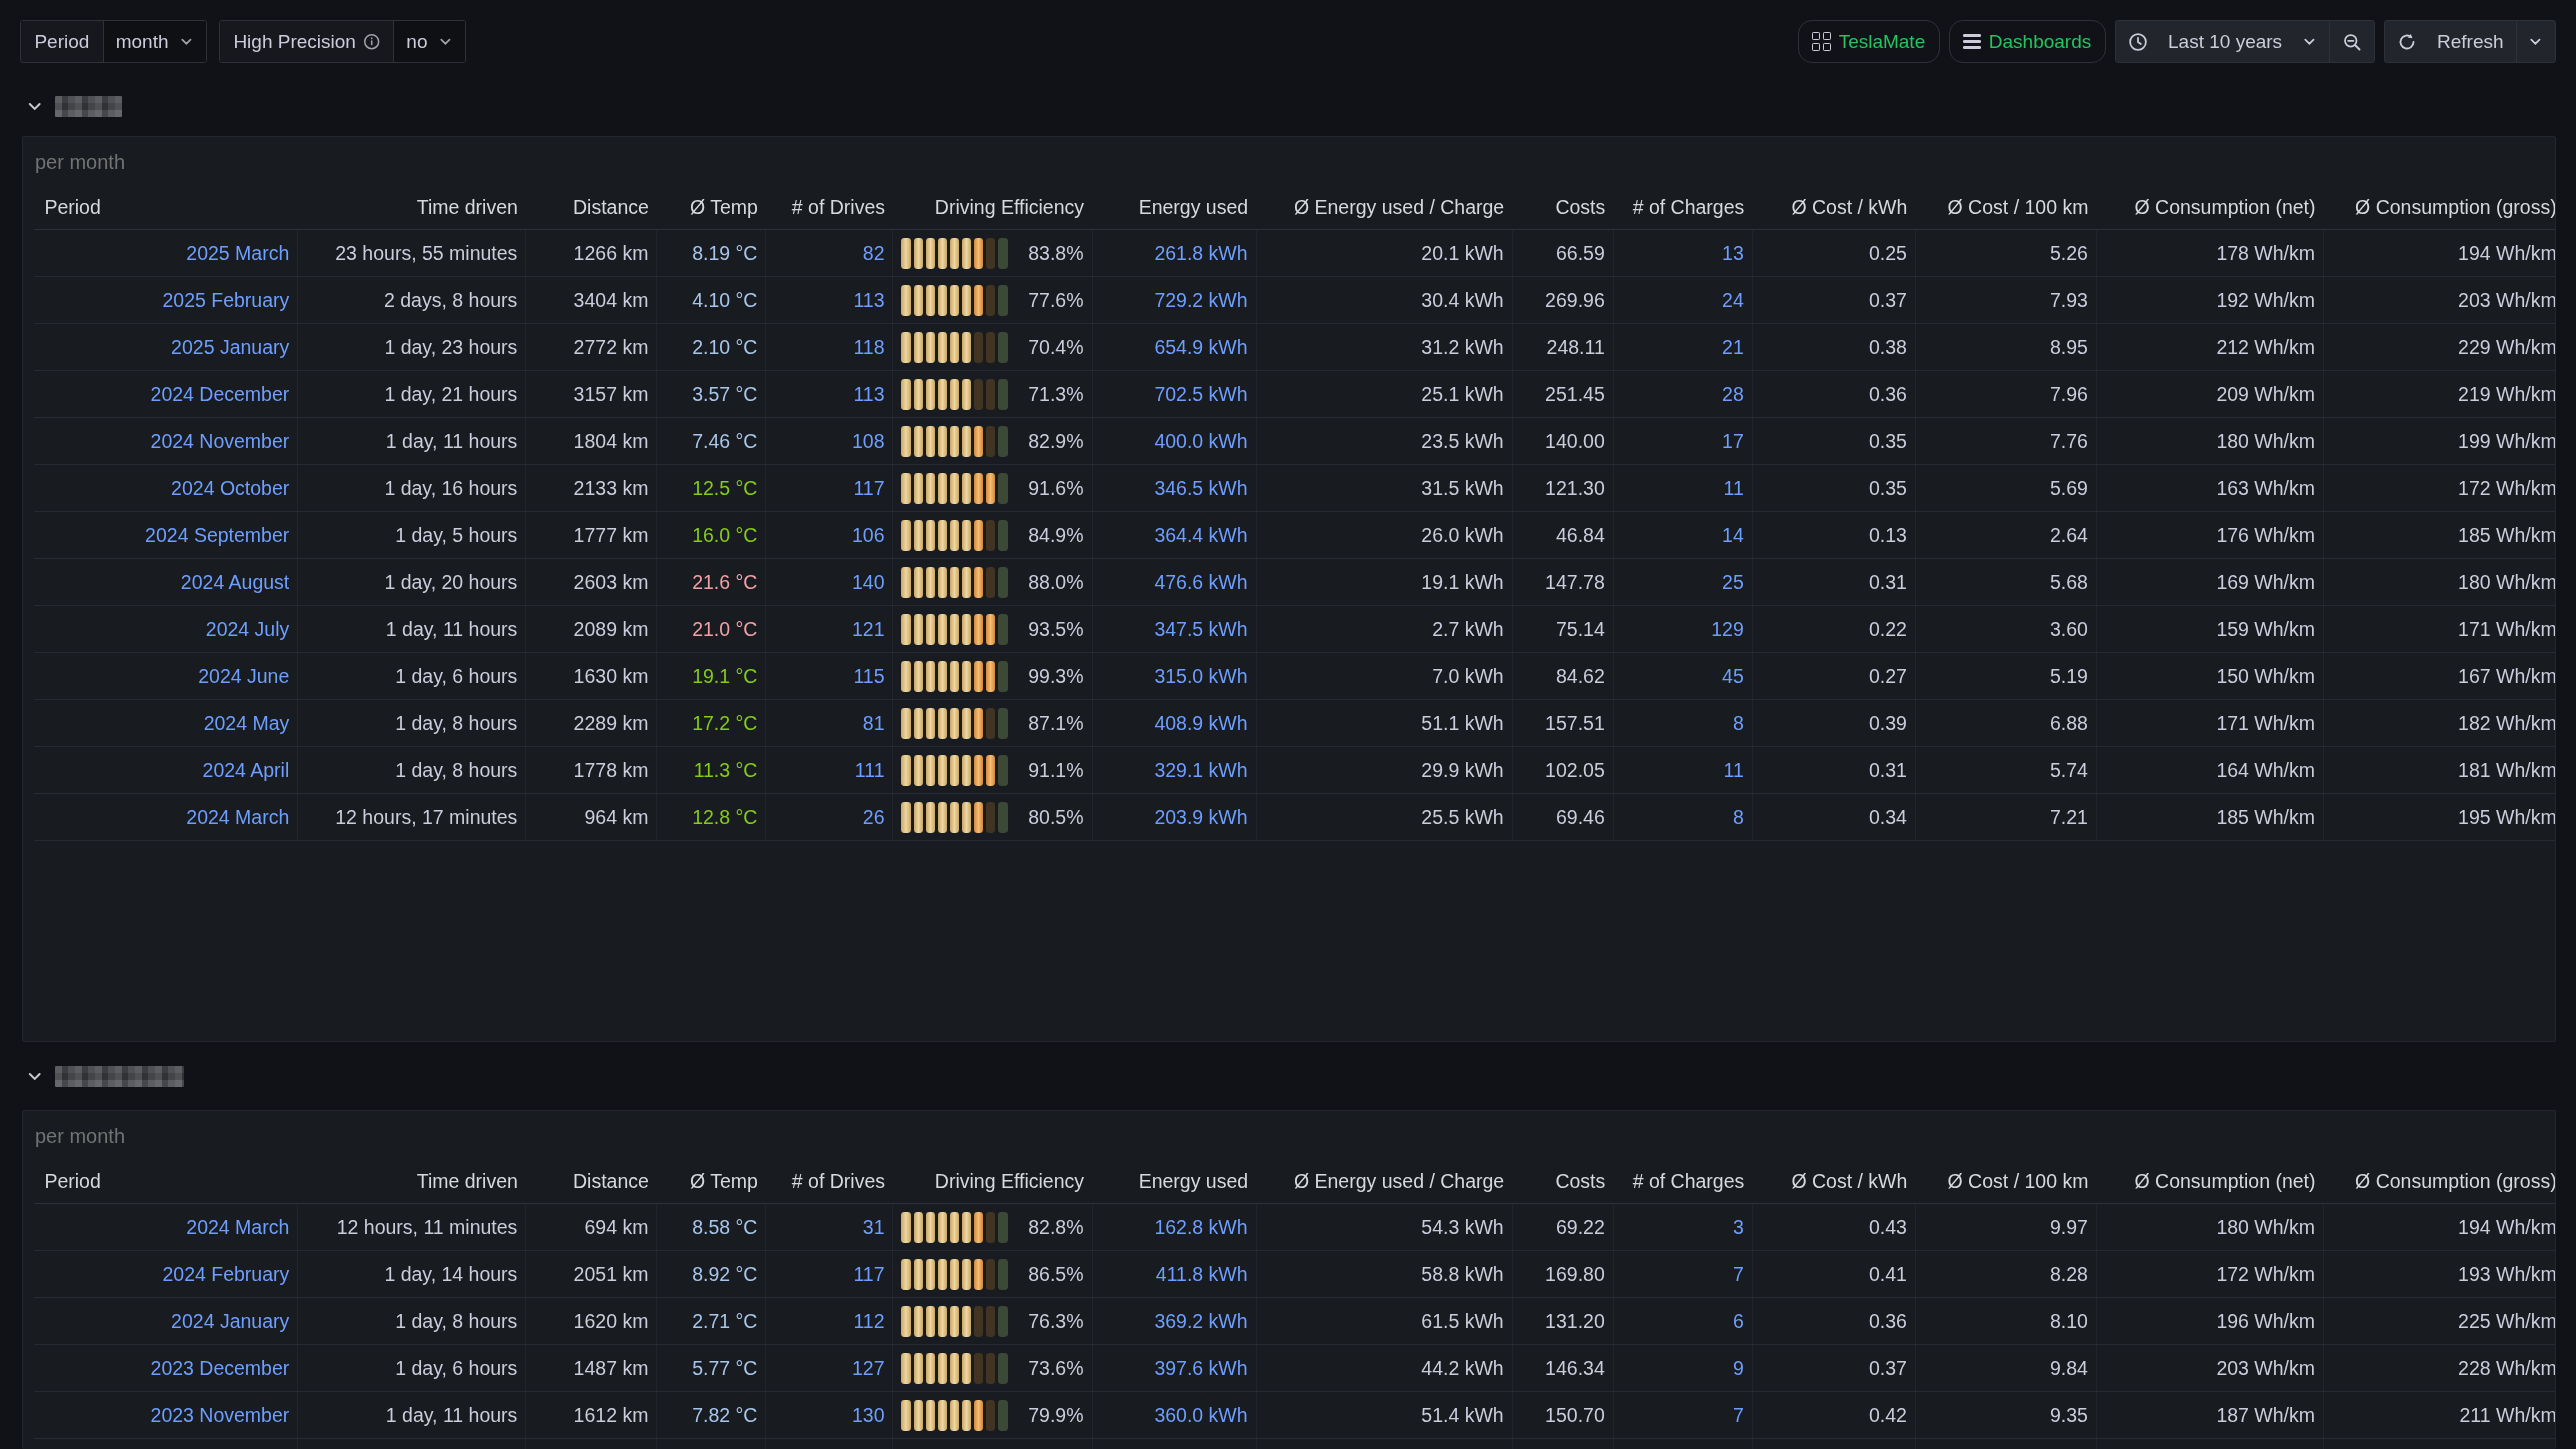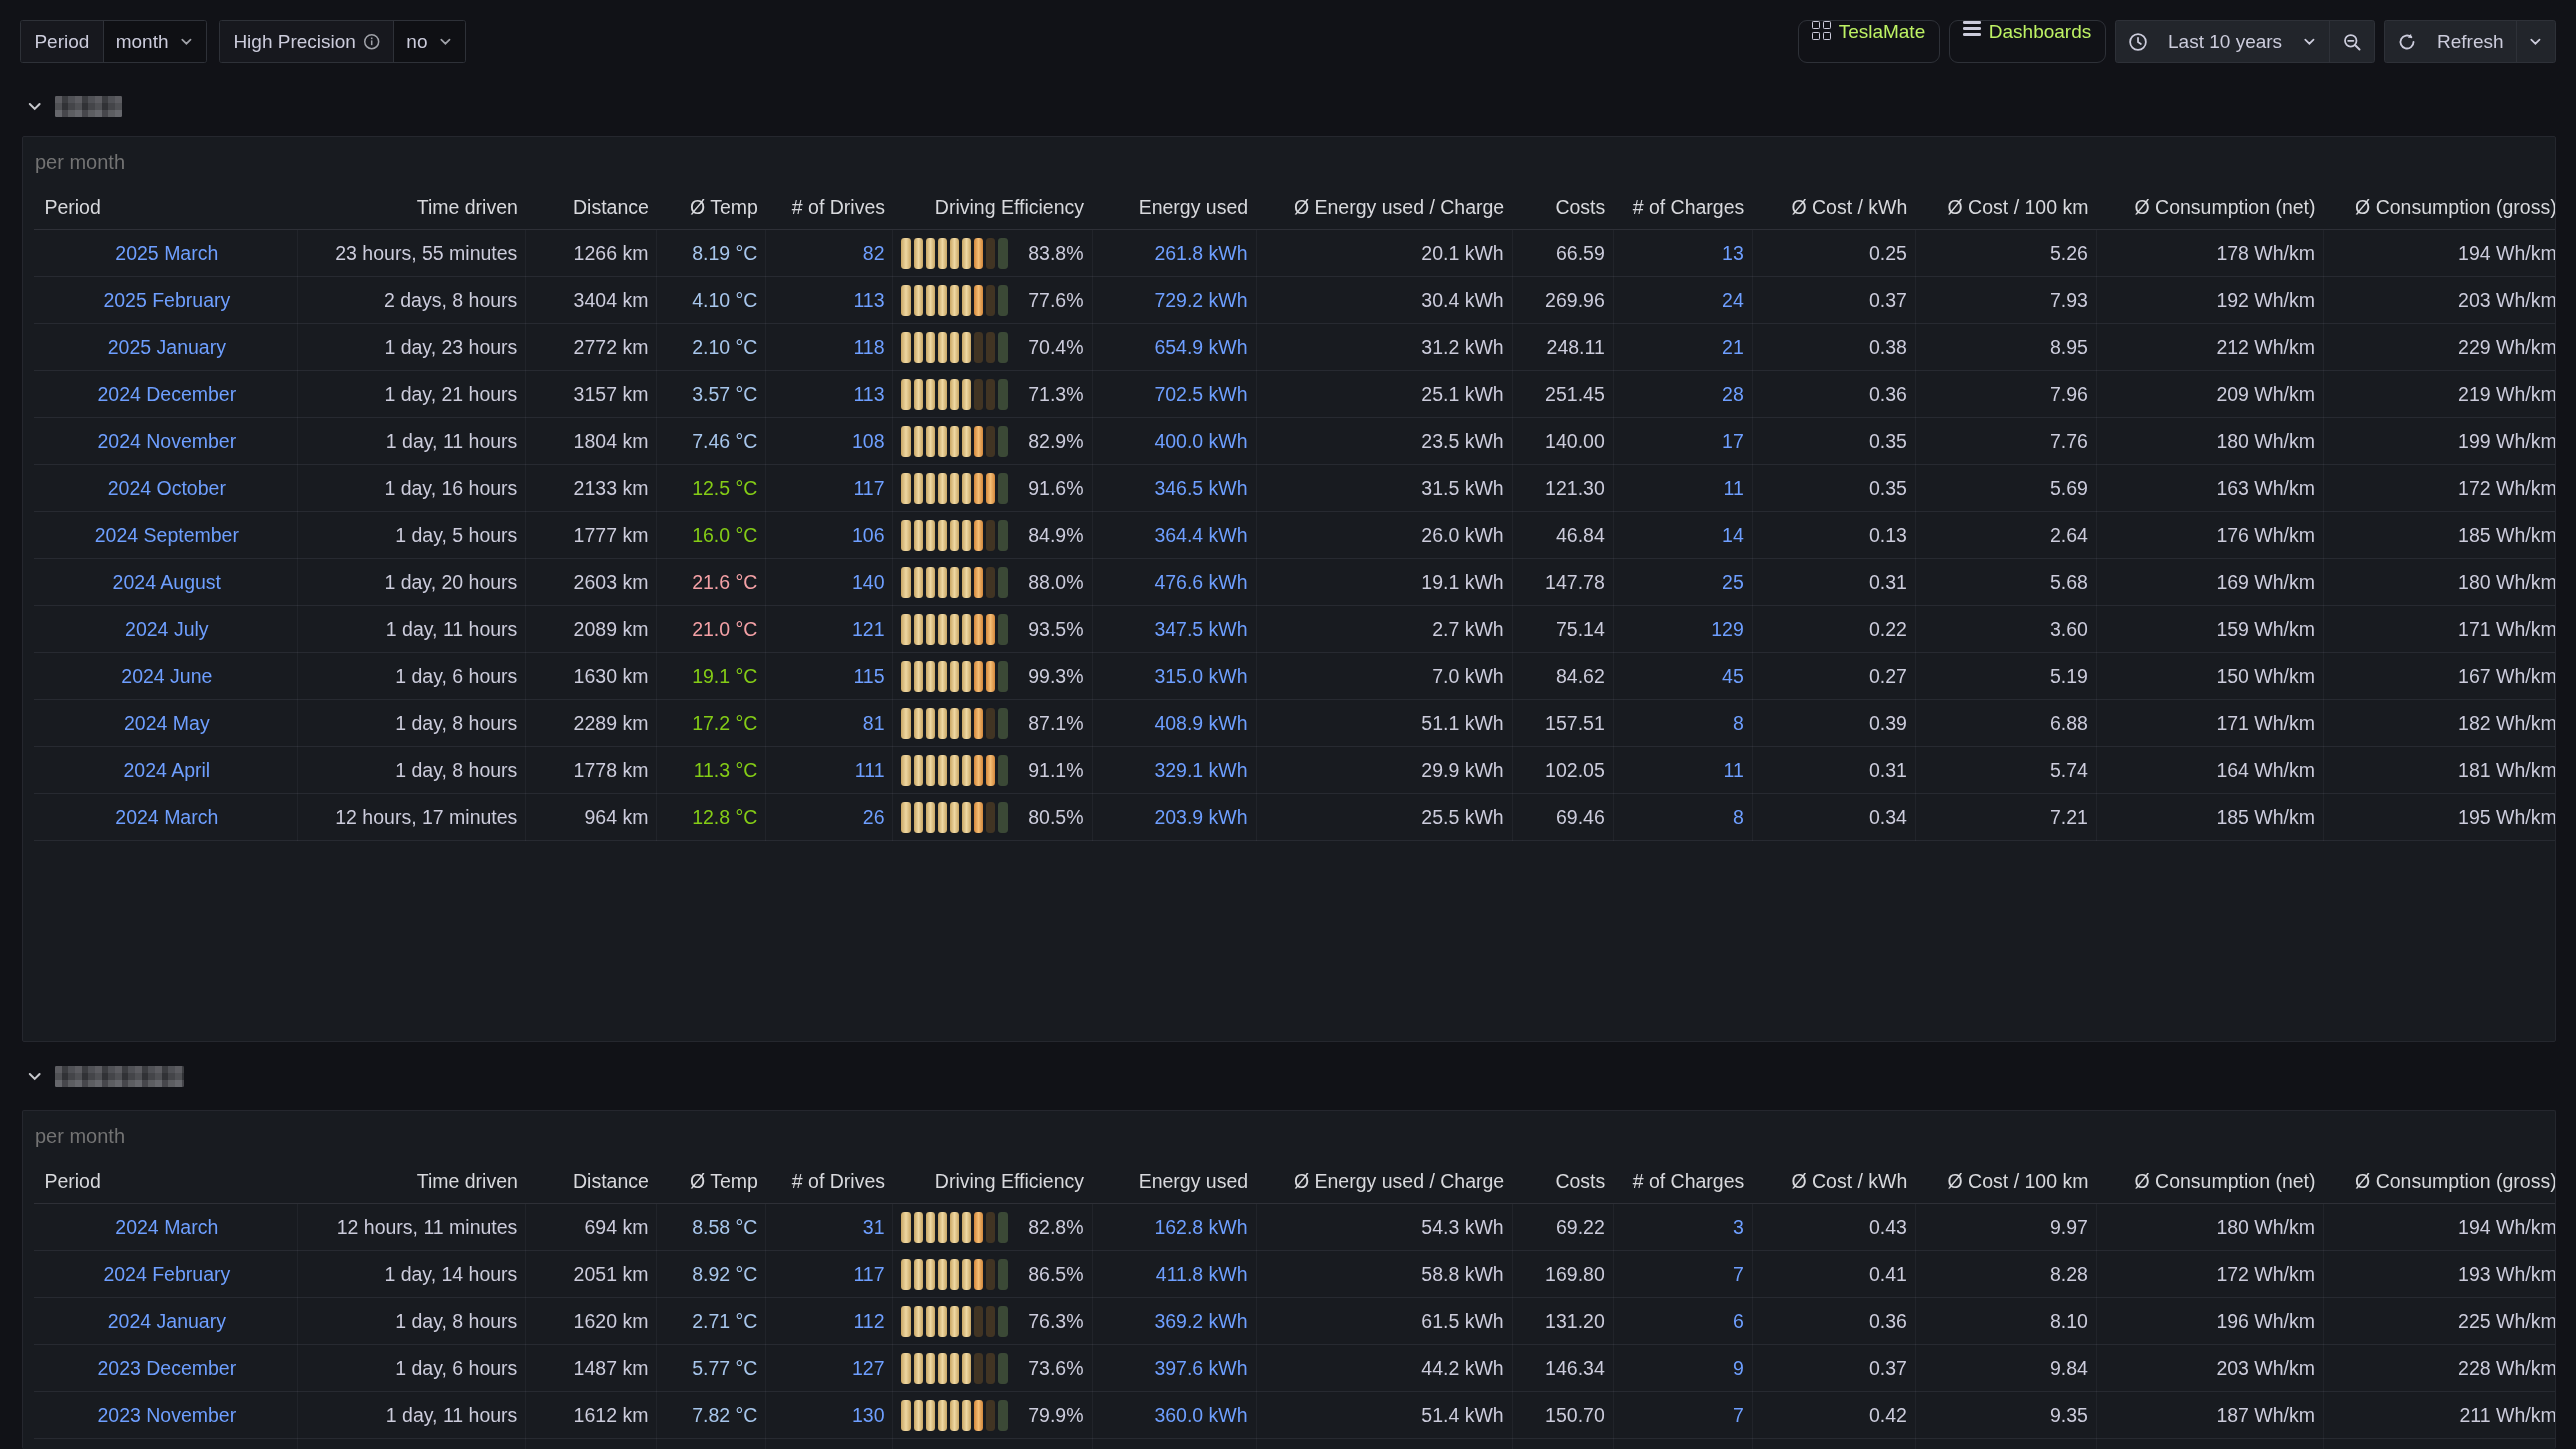--- a/index.html
+++ b/index.html
@@ -9,22 +9,22 @@
   
   .toolbar { position:absolute; top:20px; left:20px; right:20px; height:43px;
     display:flex; align-items:center; }
   .var-ctrl { display:flex; align-items:stretch; height:43px; border:0.7px solid #2e3138;
     border-radius:2.7px; overflow:hidden; margin-right:12px; font-size:19px; }
   .var-label { display:flex; align-items:center; gap:6.7px; padding:0 13.4px; background:#17181e;
     color:#ccccdc; border-right:0.7px solid #2e3138; }
   .var-value { display:flex; align-items:center; gap:10.7px; padding:0 12px; background:#0f1014;
     color:#ccccdc; cursor:pointer; }
   .tb-right { margin-left:auto; display:flex; align-items:center; gap:9.4px; }
-  .tb-btn { display:flex; gap:8px; height:43px; padding:0 13.4px;
-    border:0.7px solid #2e3138; border-radius:9px; background:transparent; color:#bef264;
+  .tb-btn { display:flex; align-items:center; gap:8px; height:43px; padding:0 13.4px;
+    border:0.7px solid #2e3138; border-radius:14px; background:transparent; color:#22c55e;
     font-size:19px; font-weight:500; font-family:inherit; cursor:pointer; }
   .tb-group { display:flex; align-items:stretch; height:43px; border:0.7px solid #2e3138;
     border-radius:2.7px; background:#22252b; overflow:hidden; }
   .tb-group .part { display:flex; align-items:center; gap:20px; padding:0 12px; font-size:19px;
     font-weight:500; color:#ccccdc; cursor:pointer; }
   .tb-group .sep { width:0.7px; background:#2e3138; }
   .icon { display:inline-flex; }
   .icon svg { display:block; }
 
   
@@ -54,21 +54,21 @@
   
   table { border-collapse:collapse; table-layout:fixed; }
   th, td { font-size:19.5px; font-weight:400; white-space:nowrap; overflow:hidden; }
   thead th { height:44px; vertical-align:middle; padding:0 8px; font-weight:500; color:#d8d9dd;
     text-align:right; border-bottom:0.7px solid rgba(204,204,220,0.12); }
   thead th.al { text-align:left; padding-left:10.7px; }
   tbody td { height:47px; vertical-align:middle; padding:0 8px; text-align:right;
     border-bottom:0.7px solid rgba(204,204,220,0.09);
     border-right:0.7px solid rgba(204,204,220,0.055); }
   tbody td:last-child { border-right:none; }
-  tbody td.al { text-align:center; padding-left:10.7px; }
+  tbody td.al { text-align:right; padding-left:10.7px; }
   a.lnk { color:#6e9fff; text-decoration:none; cursor:pointer; }
   .t-blue { color:#a7c6ec; } .t-green { color:#84cc16; } .t-red { color:#f3a0a5; }
 
   
   td.gcell { padding-right:8px; }
   .gwrap { display:flex; align-items:center; justify-content:space-between; }
   .gauge { display:flex; gap:2.7px; height:31px; align-items:stretch; }
   .seg { width:9.4px; border-radius:3.4px; }
   .seg.tan    { background:linear-gradient(90deg,#c9a765 0%,#eed7a2 50%,#c9a765 100%); }
   .seg.orange { background:linear-gradient(90deg,#d4883c 0%,#f4bd74 50%,#d4883c 100%); }

